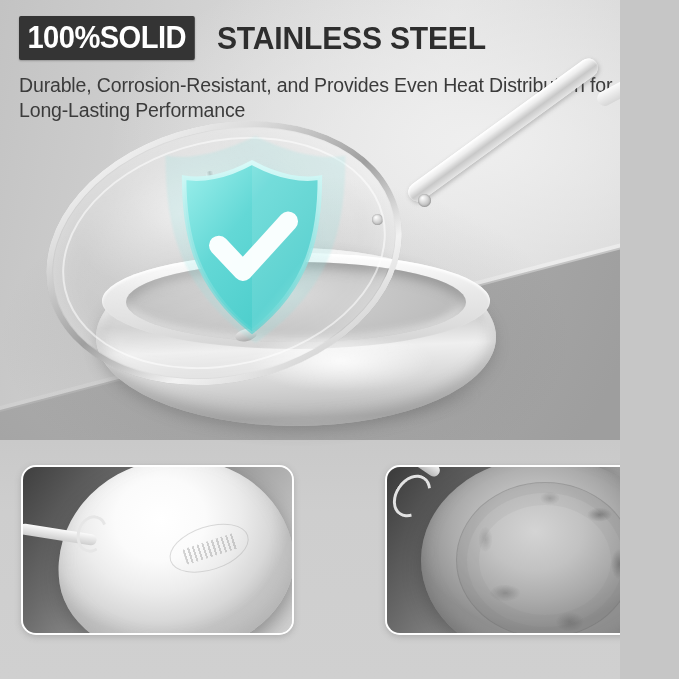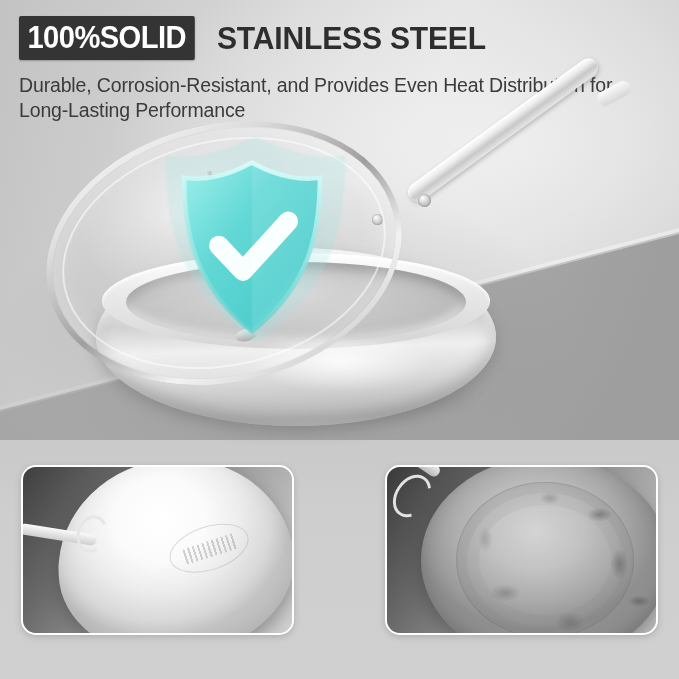--- a/index.html
+++ b/index.html
@@ -6,21 +6,21 @@
   * { margin:0; padding:0; box-sizing:border-box; }
   html,body { width:679px; height:679px; }
   body {
     font-family:"Liberation Sans", sans-serif;
     background:#c6c6c6;
     overflow:hidden;
   }
 
   .stage {
     position:relative;
-    width:679px; height:679px;
+    width:620px; height:679px;
     overflow:hidden;
     background:
       radial-gradient(120% 90% at 72% 8%, #e8e8e8 0%, rgba(232,232,232,0) 55%),
       linear-gradient(115deg, #b9b9b9 0%, #c4c4c4 22%, #d2d2d2 48%, #c9c9c9 70%, #bdbdbd 100%);
   }
 
   
   .wall {
     position:absolute; left:0; top:0; width:679px; height:470px;
     background:

